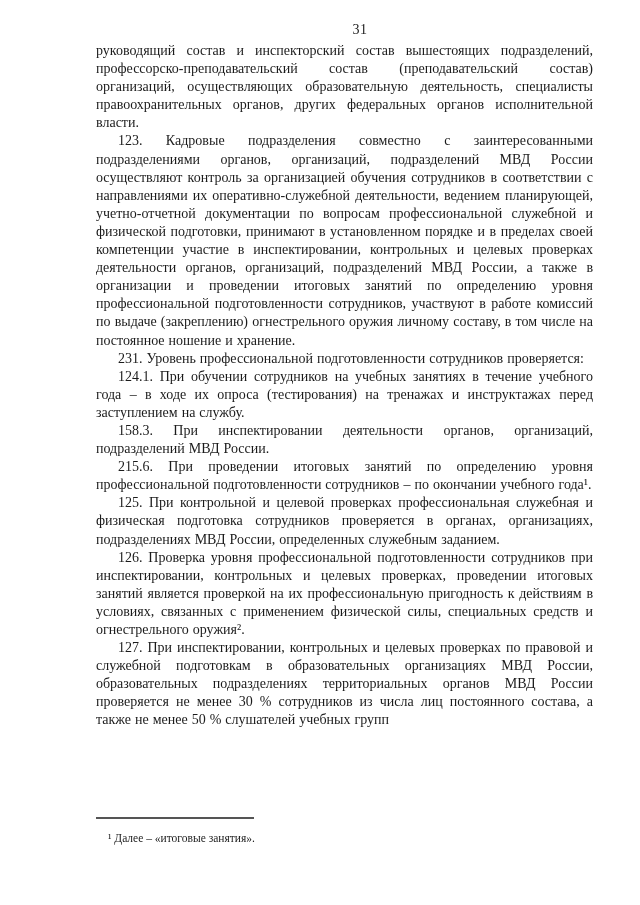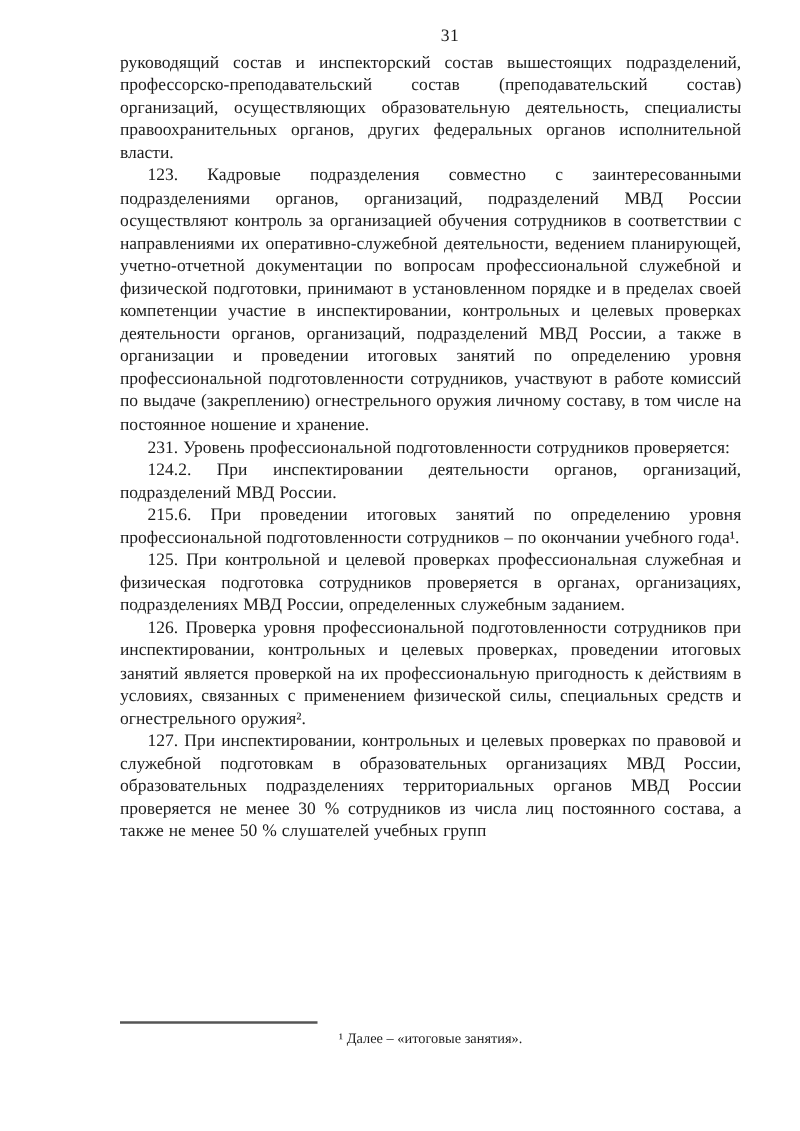--- a/index.html
+++ b/index.html
@@ -45,34 +45,35 @@
     width: 497px;
     font-size: 11.5px;
     line-height: 14.5px;
   }
   .fn-sep {
     width: 158px;
     height: 0;
     border-top: 2px solid #555;
     margin-bottom: 5px;
   }
-  .fn { margin: 1px; text-align: center; }
+  .fn { margin: 12px; }
 </style>
 </head>
 <body>
 
 <main class="page">
 
   <div class="page-number">31</div>
 
   <section class="doc-body">
     <p class="para no-indent">руководящий состав и инспекторский состав вышестоящих подразделений, профессорско-преподавательский состав (преподавательский состав) организаций, осуществляющих образовательную деятельность, специалисты правоохранительных органов, других федеральных органов исполнительной власти.</p>
     <p class="para">123. Кадровые подразделения совместно с заинтересованными подразделениями органов, организаций, подразделений МВД России осуществляют контроль за организацией обучения сотрудников в соответствии с направлениями их оперативно-служебной деятельности, ведением планирующей, учетно-отчетной документации по вопросам профессиональной служебной и физической подготовки, принимают в установленном порядке и в пределах своей компетенции участие в инспектировании, контрольных и целевых проверках деятельности органов, организаций, подразделений МВД России, а также в организации и проведении итоговых занятий по определению уровня профессиональной подготовленности сотрудников, участвуют в работе комиссий по выдаче (закреплению) огнестрельного оружия личному составу, в том числе на постоянное ношение и хранение.</p>
     <p class="para">231. Уровень профессиональной подготовленности сотрудников проверяется:</p>
-    <p class="para">124.2. При инспектировании деятельности органов, организаций, подразделений МВД России.</p>
+    <p class="para">124.1. При обучении сотрудников на учебных занятиях в течение учебного года – в ходе их опроса (тестирования) на тренажах и инструктажах перед заступлением на службу.</p>
+    <p class="para">158.3. При инспектировании деятельности органов, организаций, подразделений МВД России.</p>
     <p class="para">215.6. При проведении итоговых занятий по определению уровня профессиональной подготовленности сотрудников – по окончании учебного года¹.</p>
     <p class="para">125. При контрольной и целевой проверках профессиональная служебная и физическая подготовка сотрудников проверяется в органах, организациях, подразделениях МВД России, определенных служебным заданием.</p>
     <p class="para">126. Проверка уровня профессиональной подготовленности сотрудников при инспектировании, контрольных и целевых проверках, проведении итоговых занятий является проверкой на их профессиональную пригодность к действиям в условиях, связанных с применением физической силы, специальных средств и огнестрельного оружия².</p>
     <p class="para">127. При инспектировании, контрольных и целевых проверках по правовой и служебной подготовкам в образовательных организациях МВД России, образовательных подразделениях территориальных органов МВД России проверяется не менее 30 % сотрудников из числа лиц постоянного состава, а также не менее 50 % слушателей учебных групп</p>
   </section>
 
   <footer class="footnotes">
     <div class="fn-sep"></div>
     <p class="fn">¹ Далее – «итоговые занятия».</p>
   </footer>

